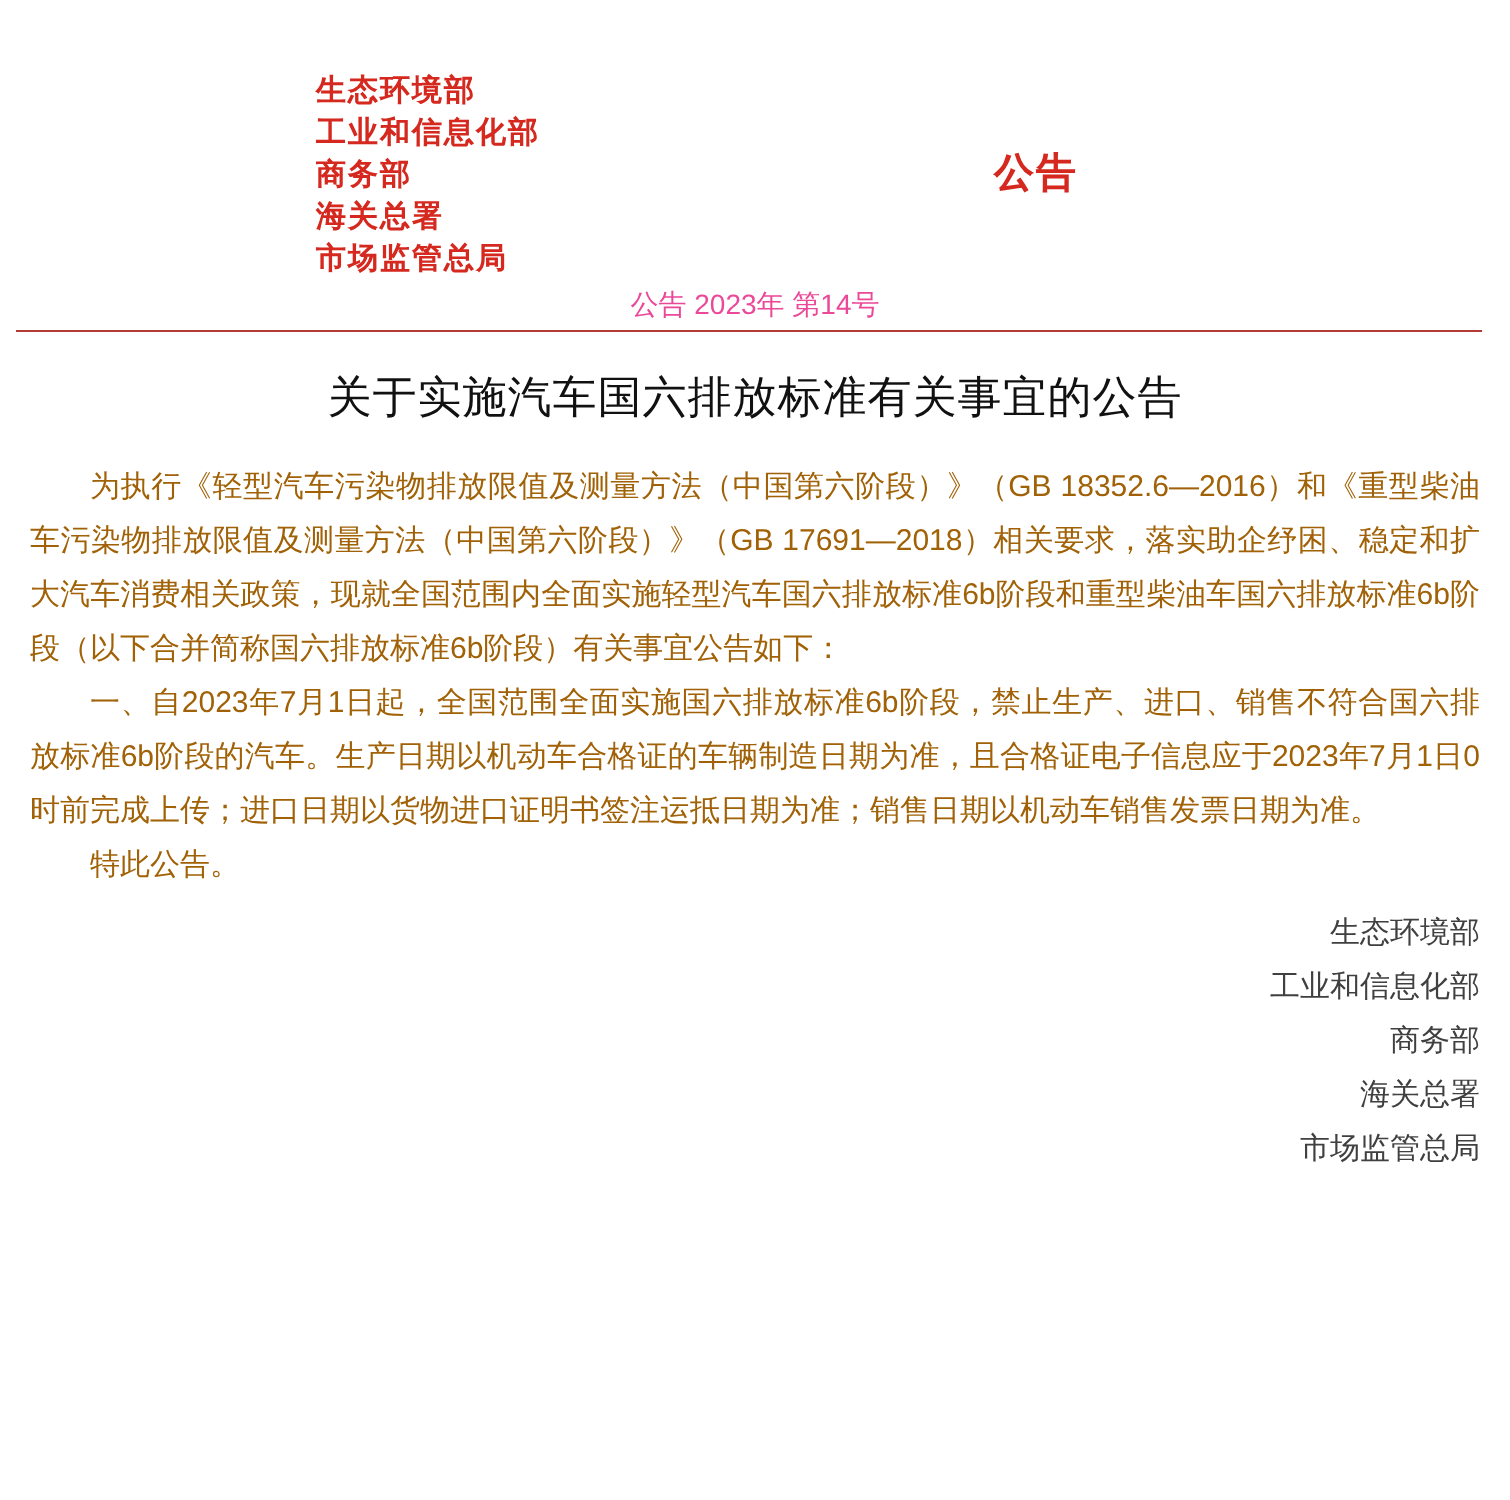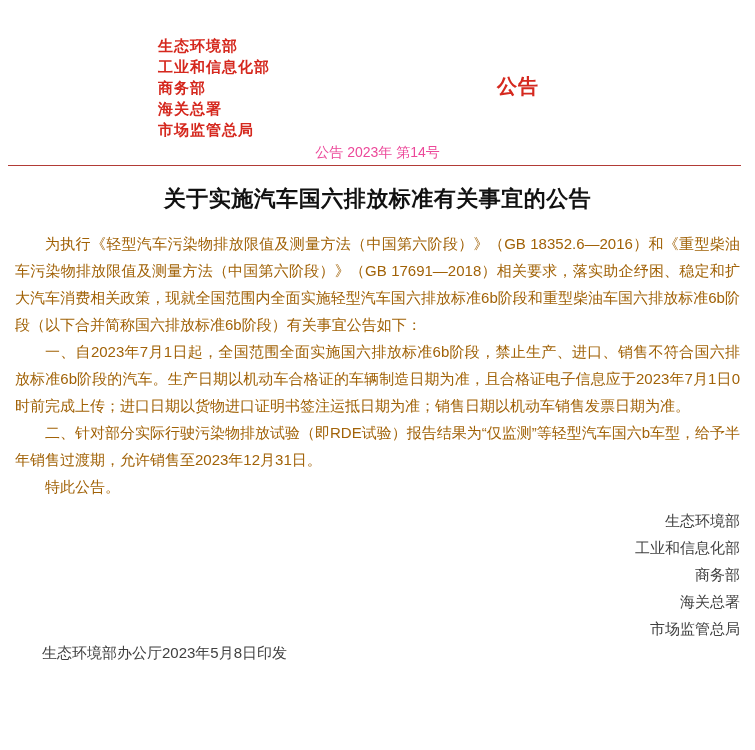--- a/index.html
+++ b/index.html
@@ -48,21 +48,21 @@
     border: none;
     border-top: 1px solid #b23b36;
     margin: 3px 14px 0 8px;
   }
 
   
   .doc-title {
     margin: 17px 0 0 0;
     text-align: center;
     font-size: 22px;
-    font-weight: bold;
+    font-weight: normal;
     line-height: 32px;
     color: #111111;
     letter-spacing: 0.5px;
   }
 
   
   .doc-body {
     margin-top: 15px;
     padding: 0 15px;
   }
@@ -114,27 +114,25 @@
 
   <div class="issue-line">公告 2023年 第14号</div>
 
   <hr class="red-rule">
 
   <h1 class="doc-title">关于实施汽车国六排放标准有关事宜的公告</h1>
 
   <main class="doc-body">
     <p>为执行《轻型汽车污染物排放限值及测量方法（中国第六阶段）》（GB 18352.6—2016）和《重型柴油车污染物排放限值及测量方法（中国第六阶段）》（GB 17691—2018）相关要求，落实助企纾困、稳定和扩大汽车消费相关政策，现就全国范围内全面实施轻型汽车国六排放标准6b阶段和重型柴油车国六排放标准6b阶段（以下合并简称国六排放标准6b阶段）有关事宜公告如下：</p>
     <p>一、自2023年7月1日起，全国范围全面实施国六排放标准6b阶段，禁止生产、进口、销售不符合国六排放标准6b阶段的汽车。生产日期以机动车合格证的车辆制造日期为准，且合格证电子信息应于2023年7月1日0时前完成上传；进口日期以货物进口证明书签注运抵日期为准；销售日期以机动车销售发票日期为准。</p>
-    <p>二、针对部分实际行驶污染物排放试验（即RDE试验）报告结果为“仅监测”等轻型汽车国六b车型，给予半年销售过渡期，允许销售至2023年12月31日。</p>
     <p>特此公告。</p>
   </main>
 
   <div class="signatures">
     <div class="sig-line">生态环境部</div>
     <div class="sig-line">工业和信息化部</div>
     <div class="sig-line">商务部</div>
     <div class="sig-line">海关总署</div>
     <div class="sig-line">市场监管总局</div>
   </div>
 
-  <div class="print-footer">生态环境部办公厅2023年5月8日印发</div>
 
 </div>
 
 </body></html>

